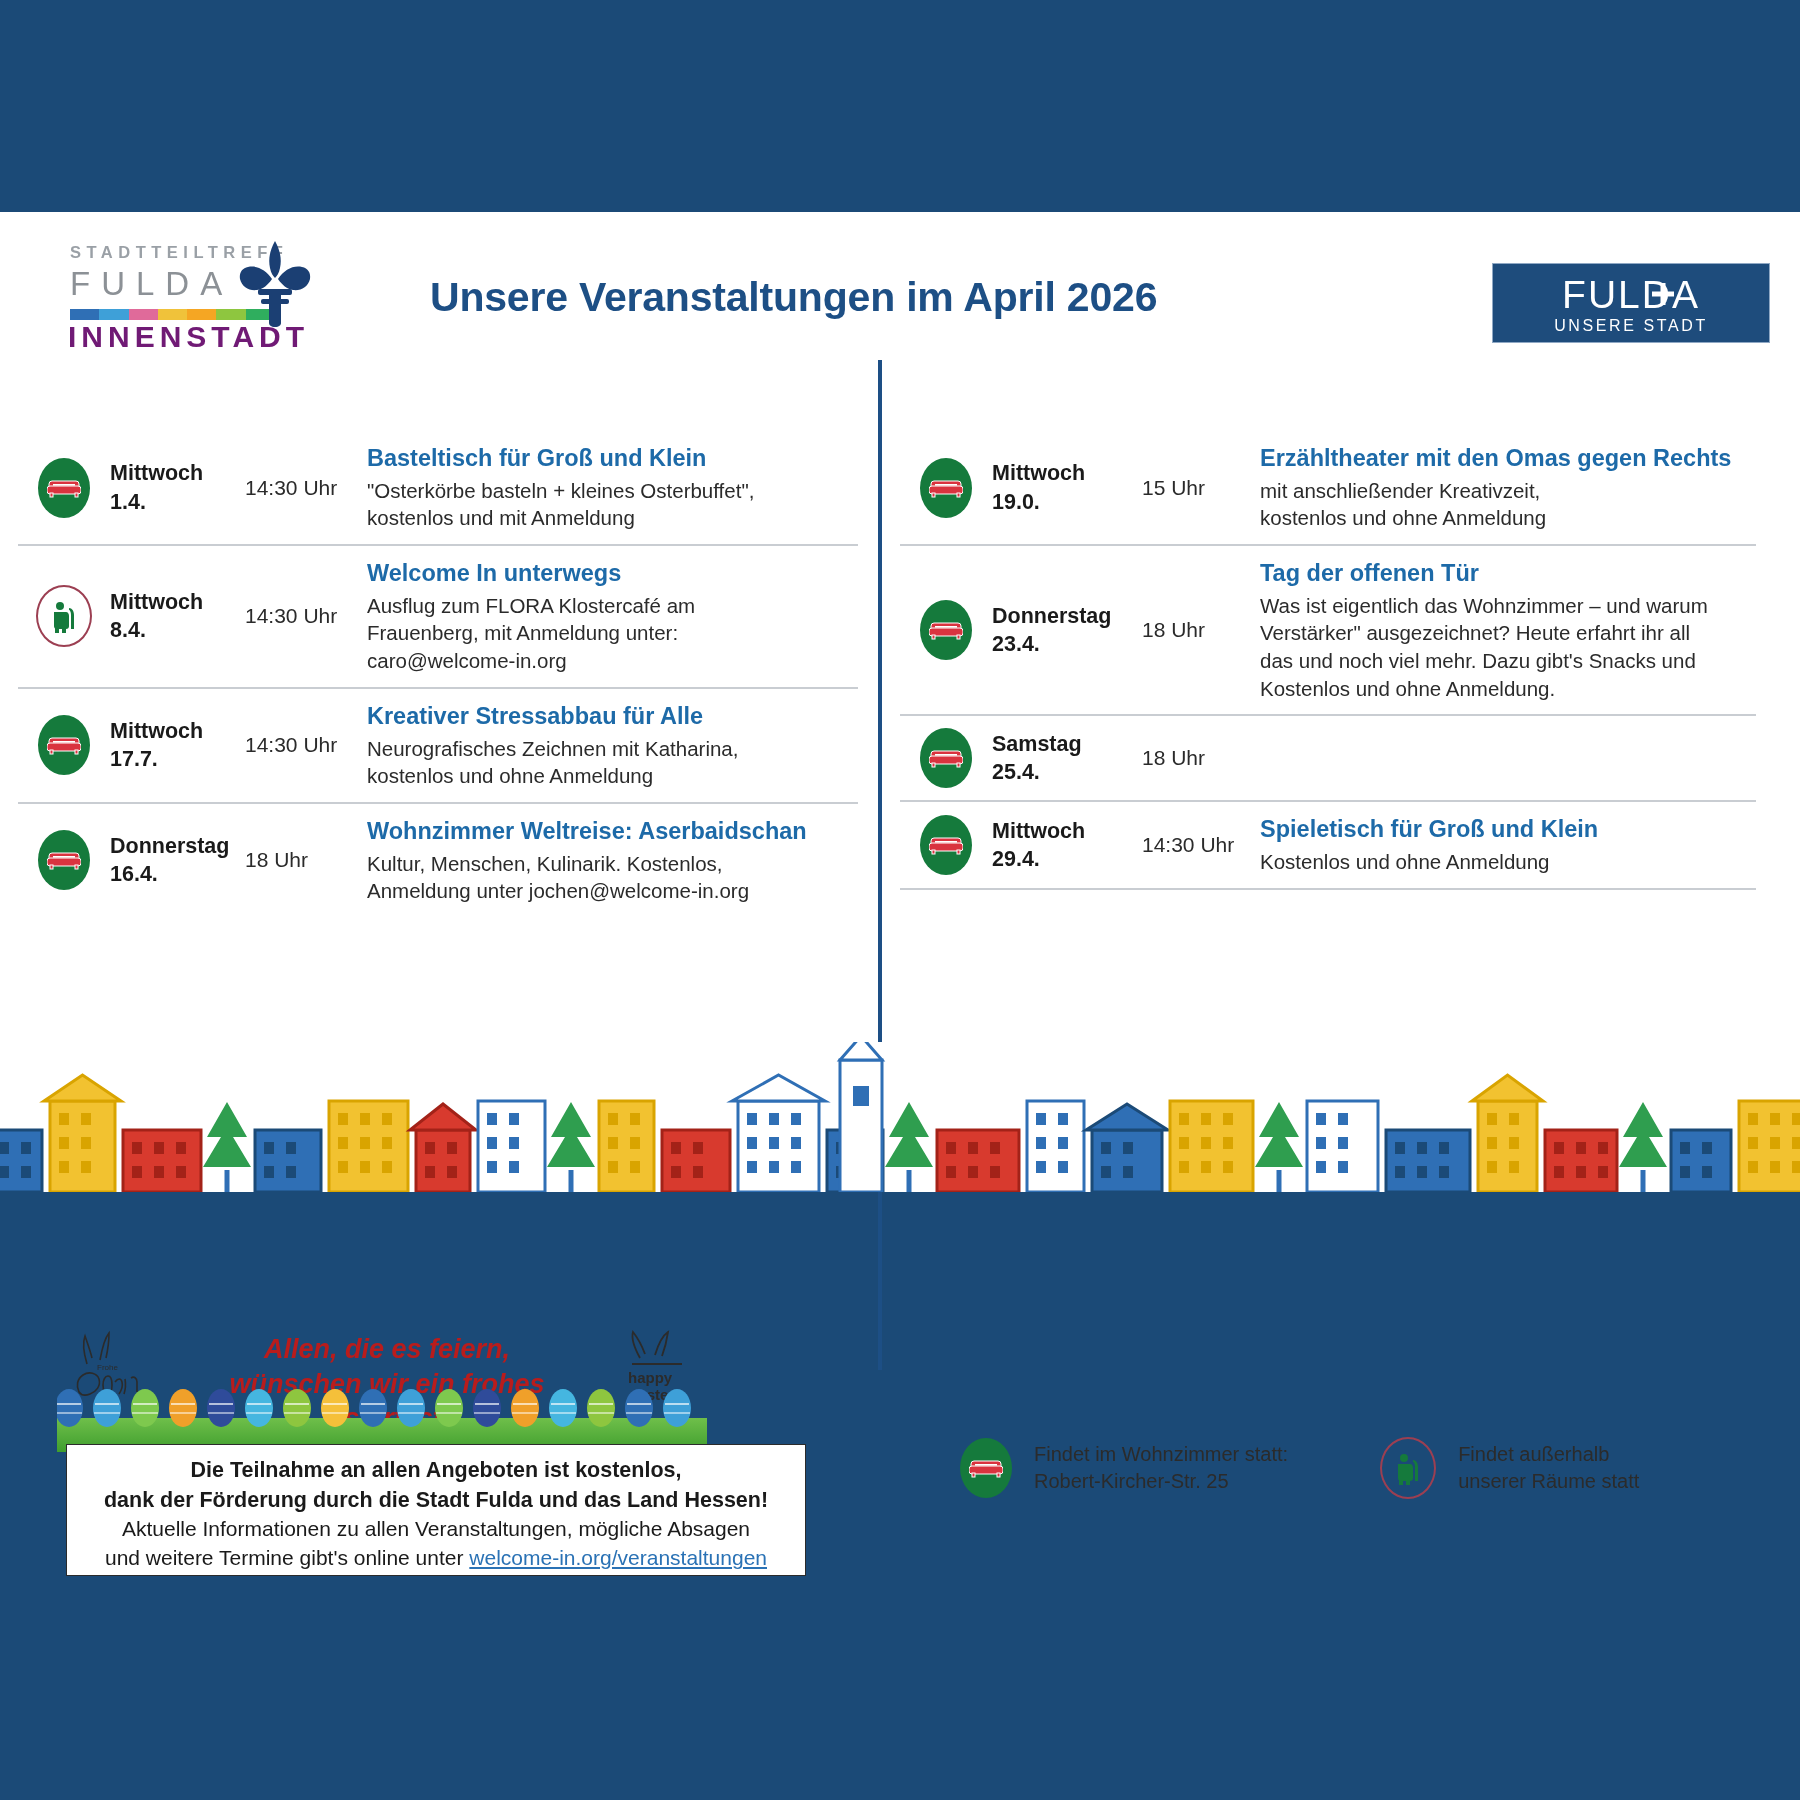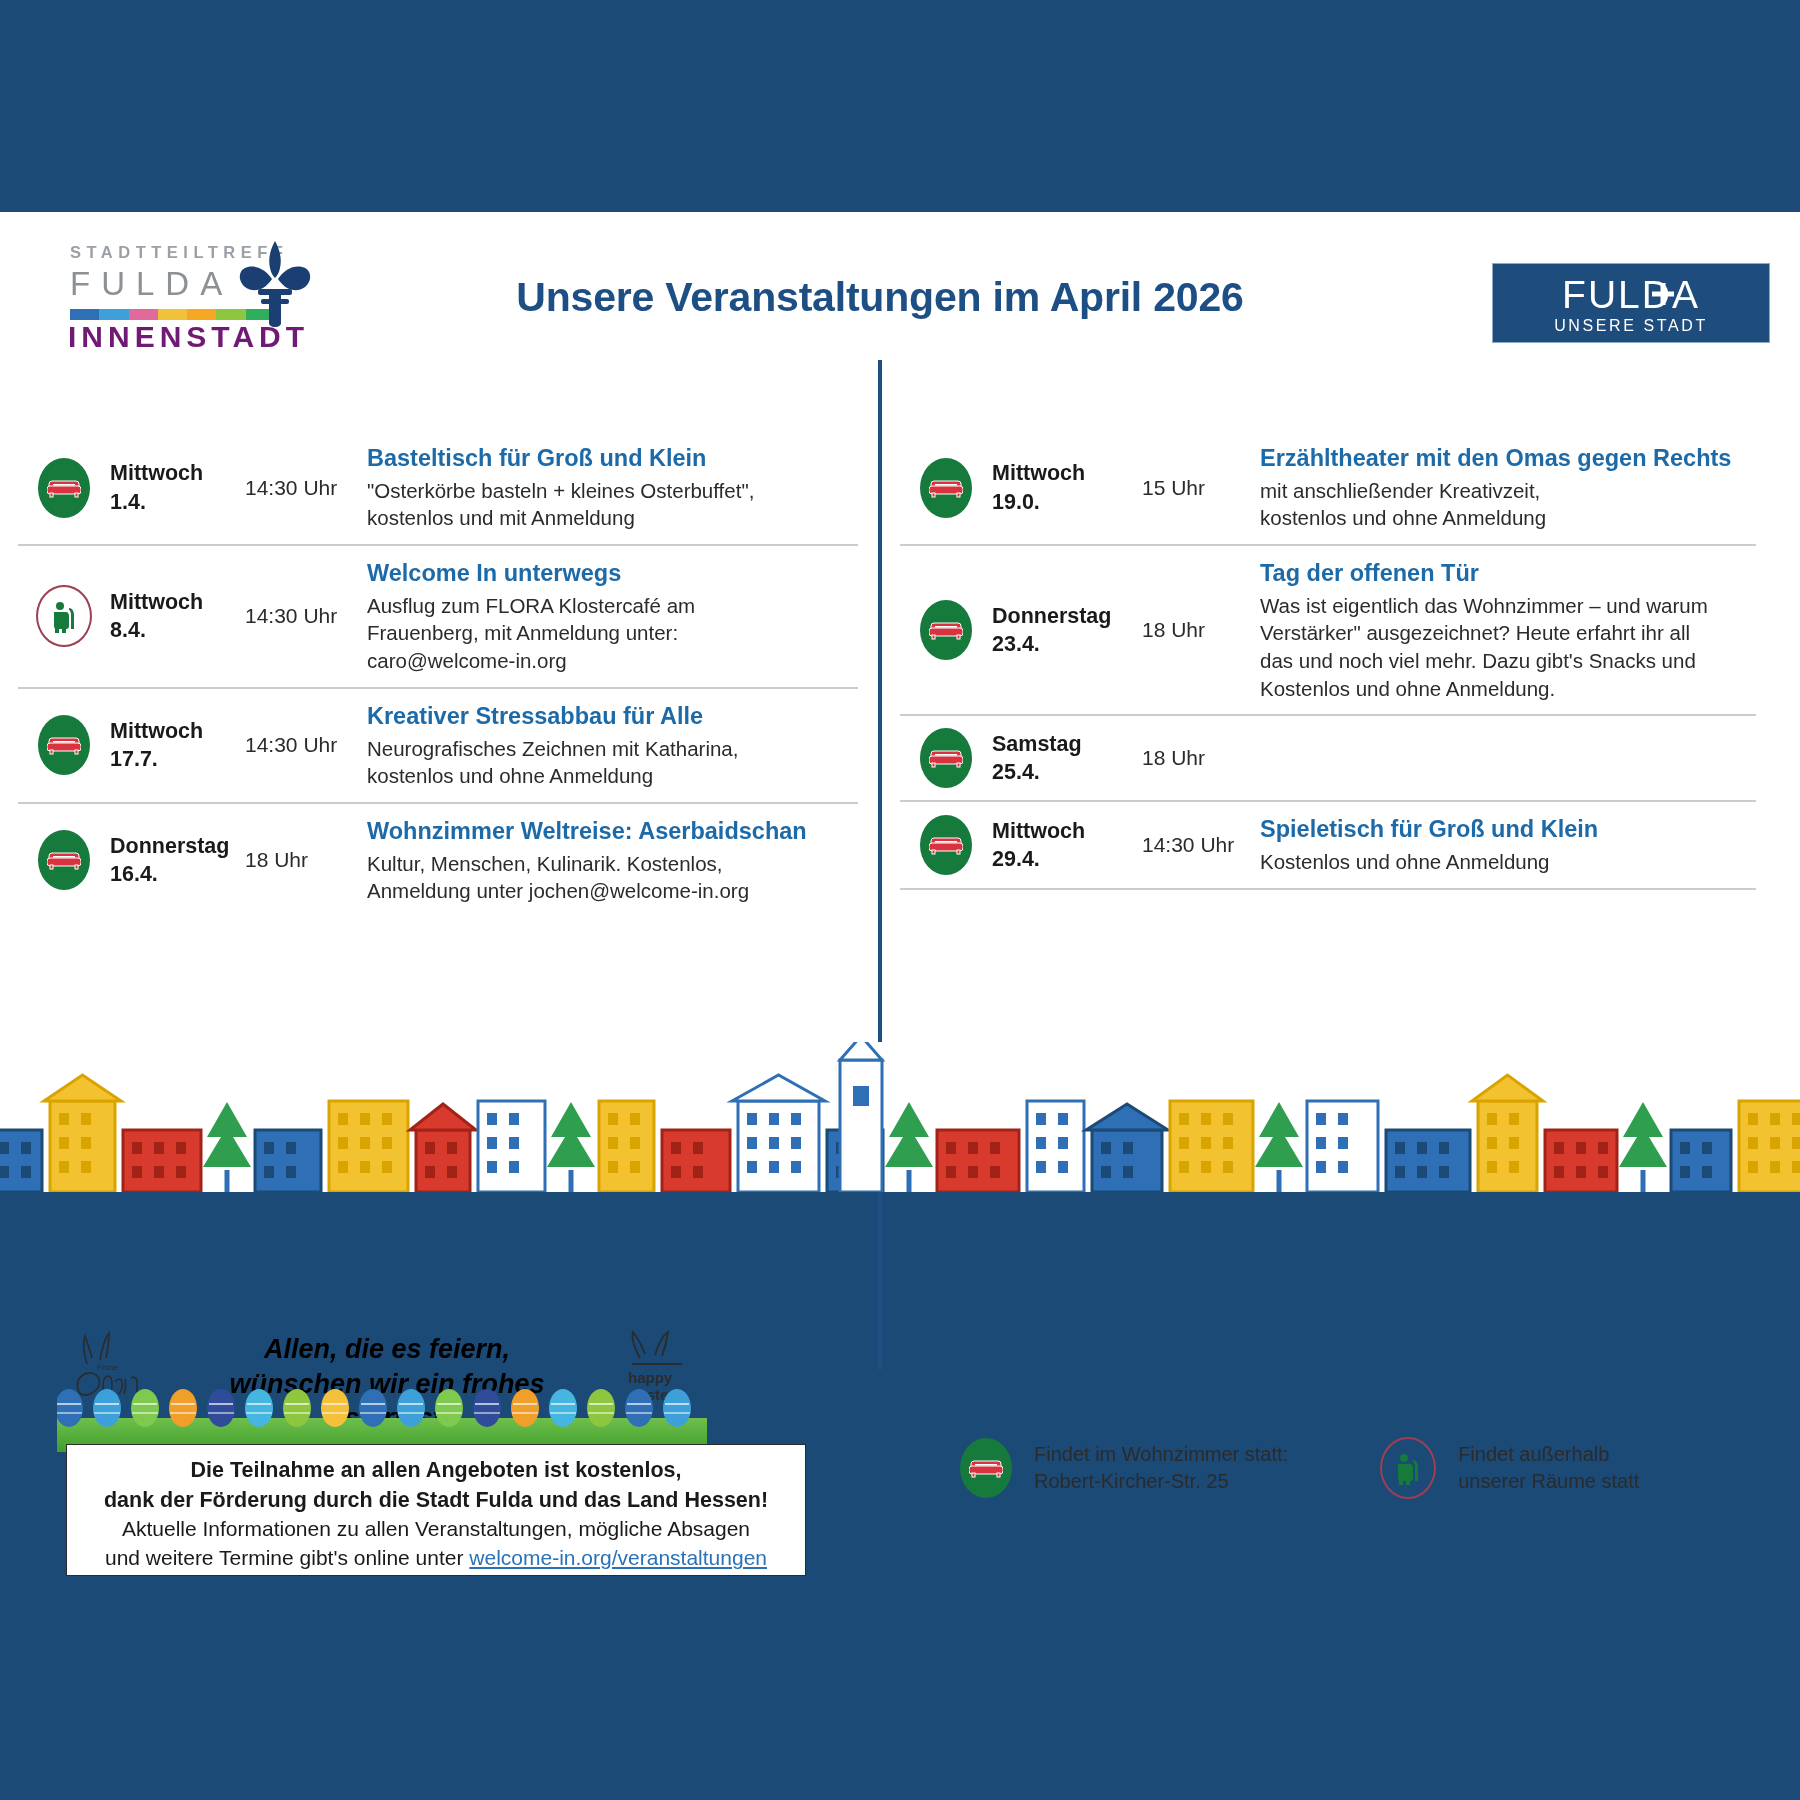--- a/index.html
+++ b/index.html
@@ -39,21 +39,20 @@
   .lst-word-inner {
     font-size: 30px; letter-spacing: 5px; color: #701a75;
     font-weight: 700; position: absolute; left: 10px; top: 83px;
   }
   .fleur {
     position: absolute; left: 178px; top: 2px; width: 78px; height: 88px;
   }
 
   .poster-title {
     position: absolute; left: 430px; top: 62px; width: 900px;
-    text-align: center;
     font-size: 41px; font-weight: 700; color: #1d4f85;
     letter-spacing: -0.2px;
   }
 
   .logo-fulda-box {
     position: absolute; left: 1492px; top: 51px;
     width: 278px; height: 80px;
     background: #1e4c7c;
     border: 1px solid #8fa8c4;
     color: #ffffff;
@@ -114,21 +113,21 @@
     width: 650px; height: 130px; overflow: hidden;
   }
   .easter-hand-left {
     position: absolute; left: 10px; top: 8px; width: 100px; height: 80px;
   }
   .easter-hand-right {
     position: absolute; right: 2px; top: 6px; width: 95px; height: 82px;
   }
   .easter-text {
     position: absolute; left: 120px; top: 10px; width: 420px;
-    text-align: center; color: #000000; font-weight: 700;
+    text-align: center; color: #b91c1c; font-weight: 700;
     font-size: 27px; line-height: 1.28; font-style: italic;
   }
   .grass {
     position: absolute; left: 0; bottom: 0; width: 650px; height: 34px;
     background: linear-gradient(to bottom, #6fbf4a 0%, #3f9e2e 100%);
   }
   .eggrow { position: absolute; left: 0; bottom: 22px; width: 650px; height: 46px; }
 
   
   .infobox {

